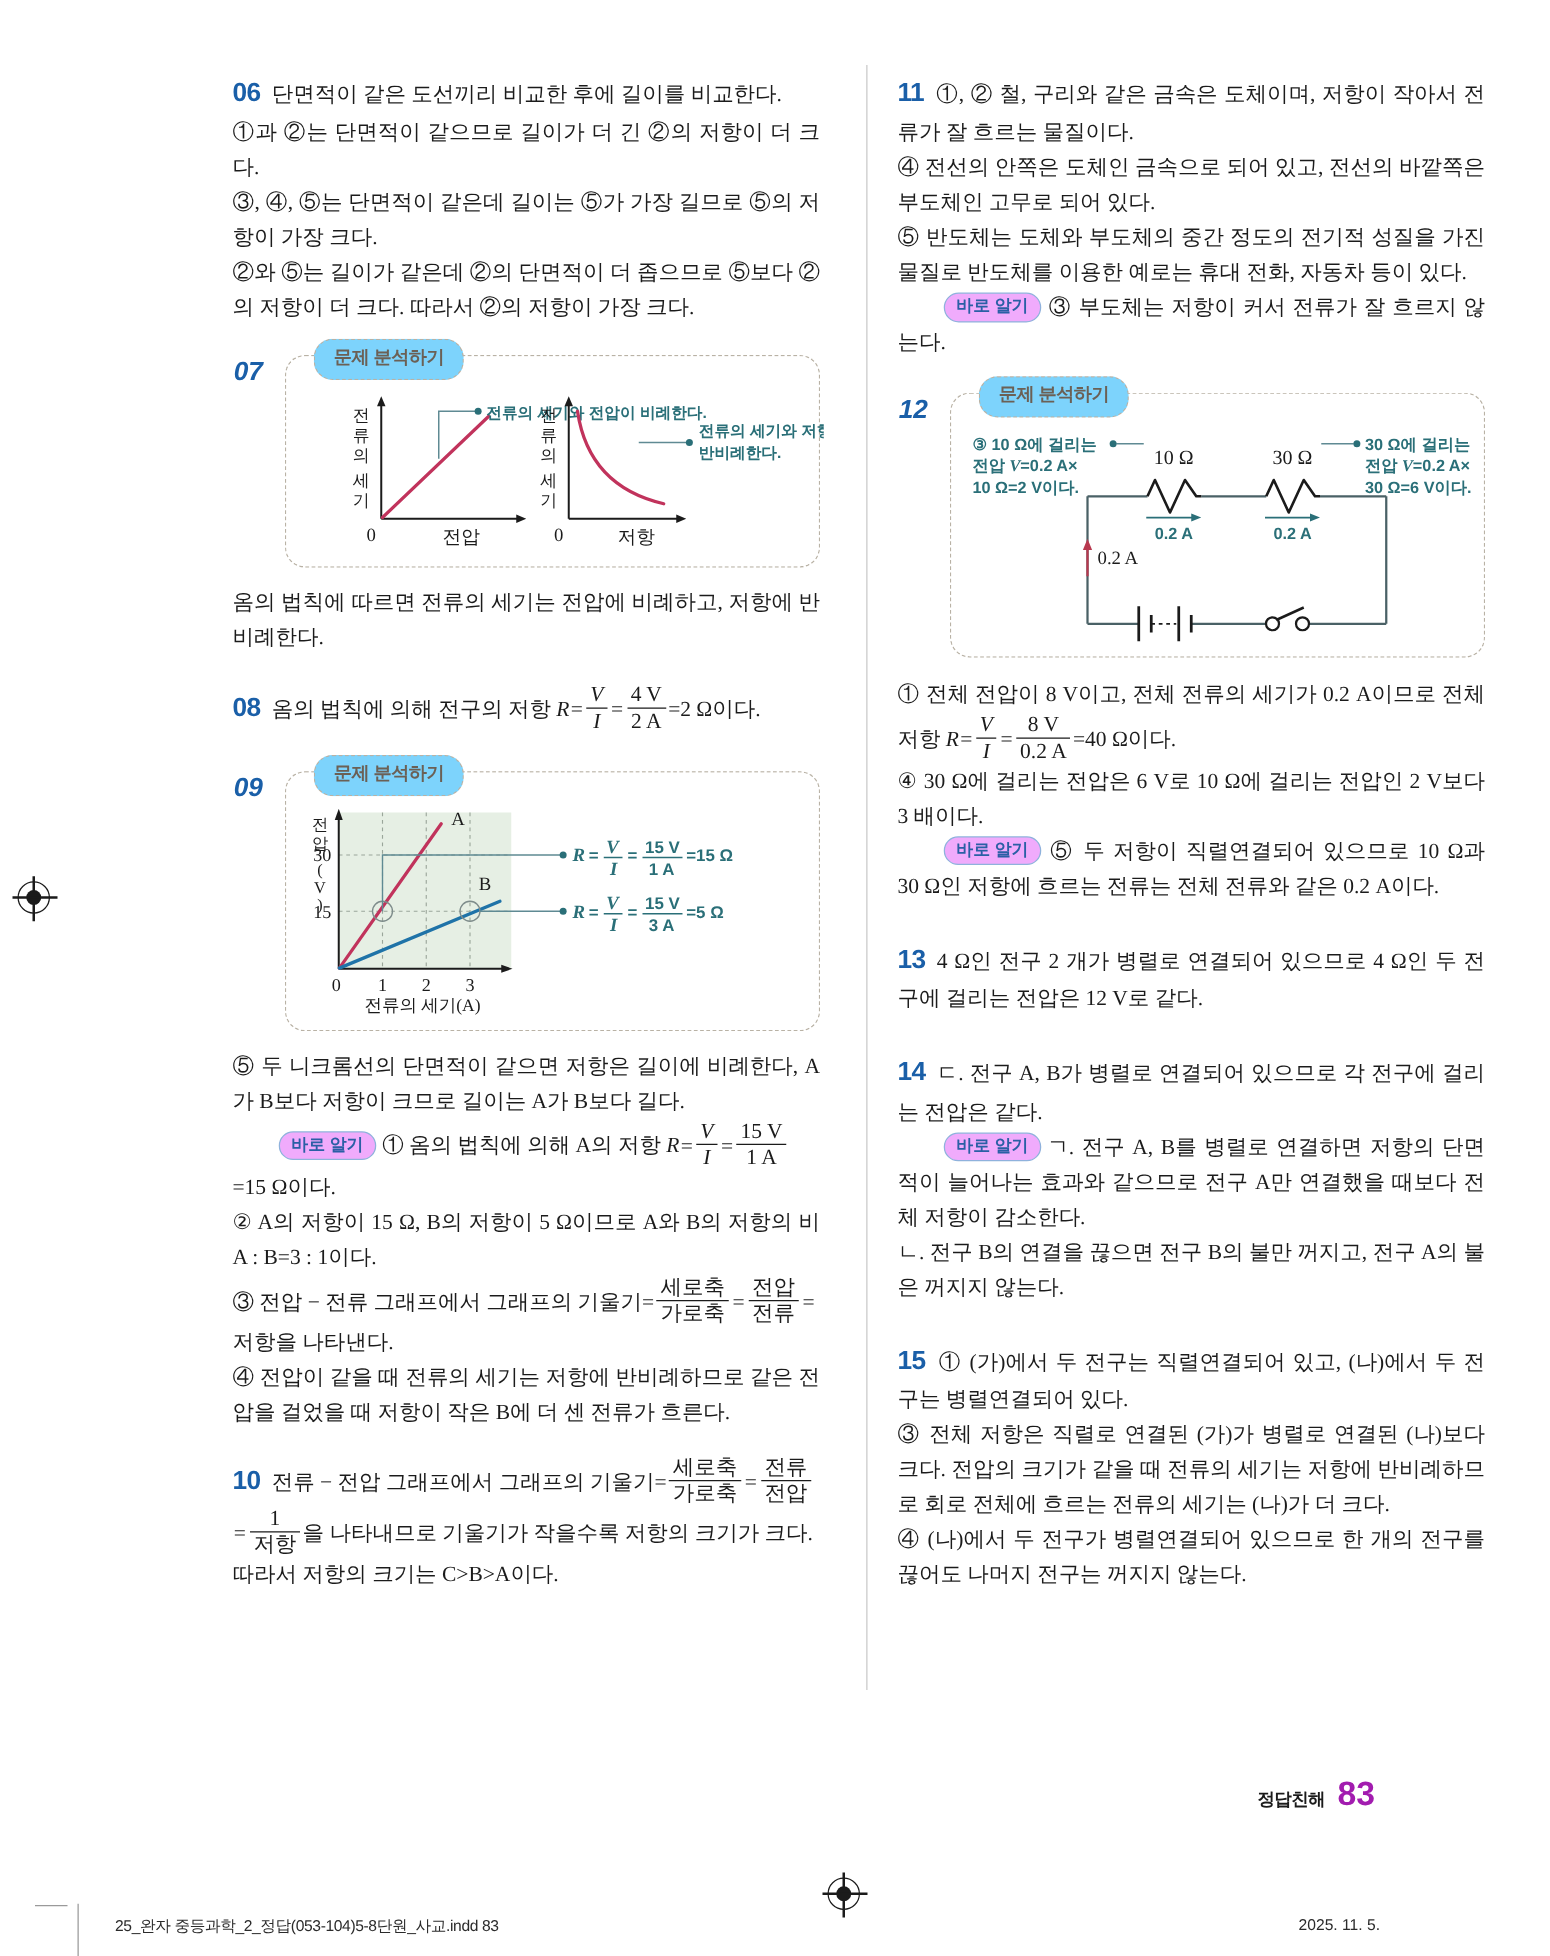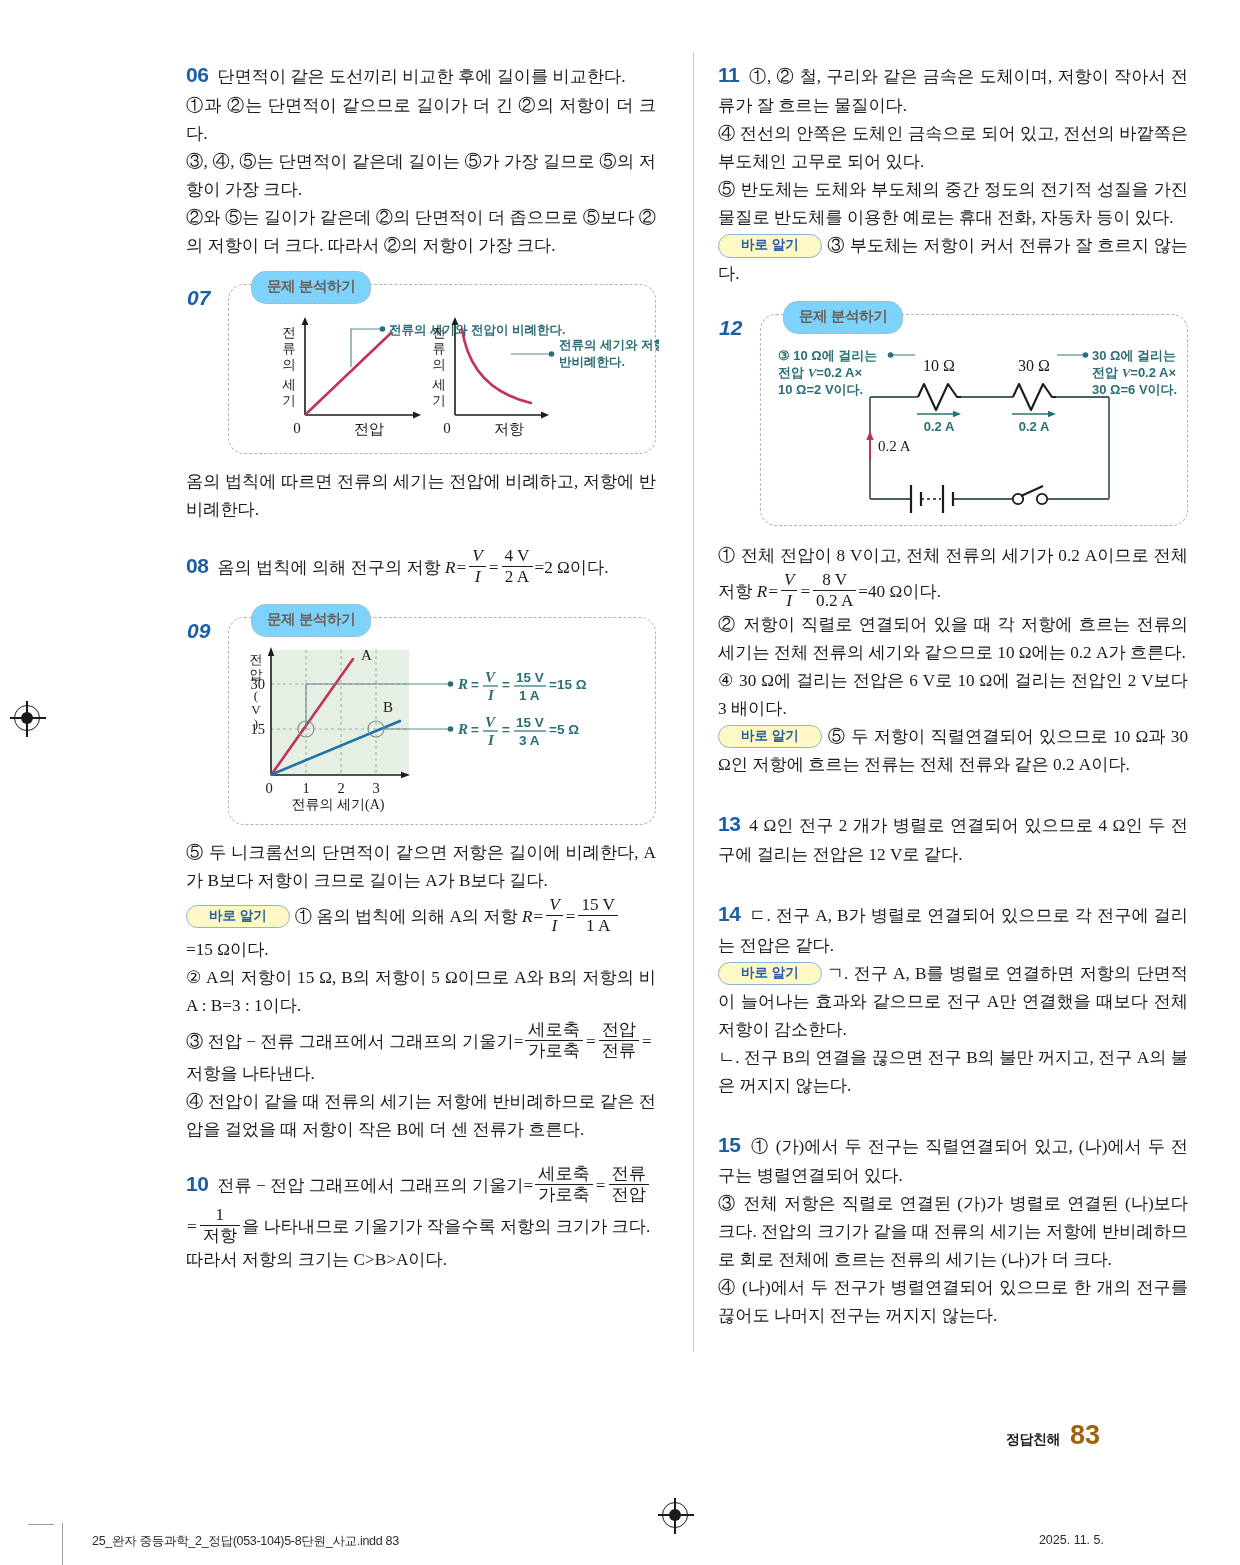--- a/index.html
+++ b/index.html
@@ -57,28 +57,29 @@
     letter-spacing:-0.5px; margin-right:9px;
   }
   .para{ margin:0; text-indent:0; }
 
   
   .badge-know{
     display:inline-block;
     font-family:"Liberation Sans", sans-serif;
     font-size:13.5px; font-weight:bold;
     color:#2a5fa5;
-    background:#fef9c3;
+    background:#f0abfc;
     border:1.2px solid #8fb2dc;
     border-radius:13px;
-    padding:1px 22px 2px;
+    padding:1px 9px 2px;
     line-height:1.35;
     vertical-align:2px;
     margin-right:5px;
     white-space:nowrap;
+    margin-left:37px;
   }
 
   
   .analysis{
     position:relative;
     border:1.4px dashed #b9b2a5;
     border-radius:16px;
     margin:12px 0 6px 42px;
     padding:24px 14px 14px;
     background:#fff;
@@ -134,21 +135,21 @@
   .pagefoot{
     position:absolute; right:22px; top:1420px;
     display:flex; align-items:baseline; gap:10px;
   }
   .pagefoot .label{
     font-family:"Liberation Sans", sans-serif;
     font-size:14px; font-weight:bold; color:#1b1b1b; letter-spacing:-0.5px;text-align:center;
   }
   .pagefoot .num{
     font-family:"Liberation Sans", sans-serif;
-    font-size:27px; font-weight:bold; color:#a16207;
+    font-size:27px; font-weight:bold; color:#a21caf;
   }
 
   svg text{ font-family:"Liberation Sans", sans-serif; }
   .sv-serif{ font-family:"Liberation Serif", serif; }
   .sv-it{ font-family:"Liberation Serif", serif; font-style:italic; }
 </style>
 </head>
 <body>
 
 <div id="page">
@@ -392,21 +393,20 @@
         <circle cx="310.5" cy="16" r="2.8" fill="#2a6f78"></circle>
         <text x="317" y="21" font-size="13" font-weight="bold" fill="#2a6f78">30 Ω에  걸리는</text>
         <text x="317" y="38" font-size="13" font-weight="bold" fill="#2a6f78">전압 <tspan class="sv-it">V</tspan>=0.2 A×</text>
         <text x="317" y="55" font-size="13" font-weight="bold" fill="#2a6f78">30 Ω=6 V이다.</text>
       </svg>
     </div>
 
     <p class="para" style="margin-top:16px;">
       <span>① 전체 전압이 8 V이고, 전체 전류의 세기가 0.2 A이므로 전체 저항 </span><span class="mi">R</span><span class="eq">=</span><span class="frac"><span class="num mi">V</span><span class="den mi">I</span></span><span class="eq">=</span><span class="frac"><span class="num">8 V</span><span class="den">0.2 A</span></span><span>=40 Ω이다.</span>
     </p>
-    <p class="para">② 저항이 직렬로 연결되어 있을 때 각 저항에 흐르는 전류의 세기는 전체 전류의 세기와 같으므로 10 Ω에는 0.2 A가 흐른다.</p>
     <p class="para">④ 30 Ω에 걸리는 전압은 6 V로 10 Ω에 걸리는 전압인 2 V보다 3 배이다.</p>
     <p class="para">
       <span class="badge-know">바로 알기</span><span>⑤ 두 저항이 직렬연결되어 있으므로 10 Ω과 30 Ω인 저항에 흐르는 전류는 전체 전류와 같은 0.2 A이다.</span>
     </p>
 
     <div class="sol" style="margin-top:28px;">
       <p class="para">
         <span class="qnum">13</span><span>4 Ω인 전구 2 개가 병렬로 연결되어 있으므로 4 Ω인 두 전구에 걸리는 전압은 12 V로 같다.</span>
       </p>
     </div>

